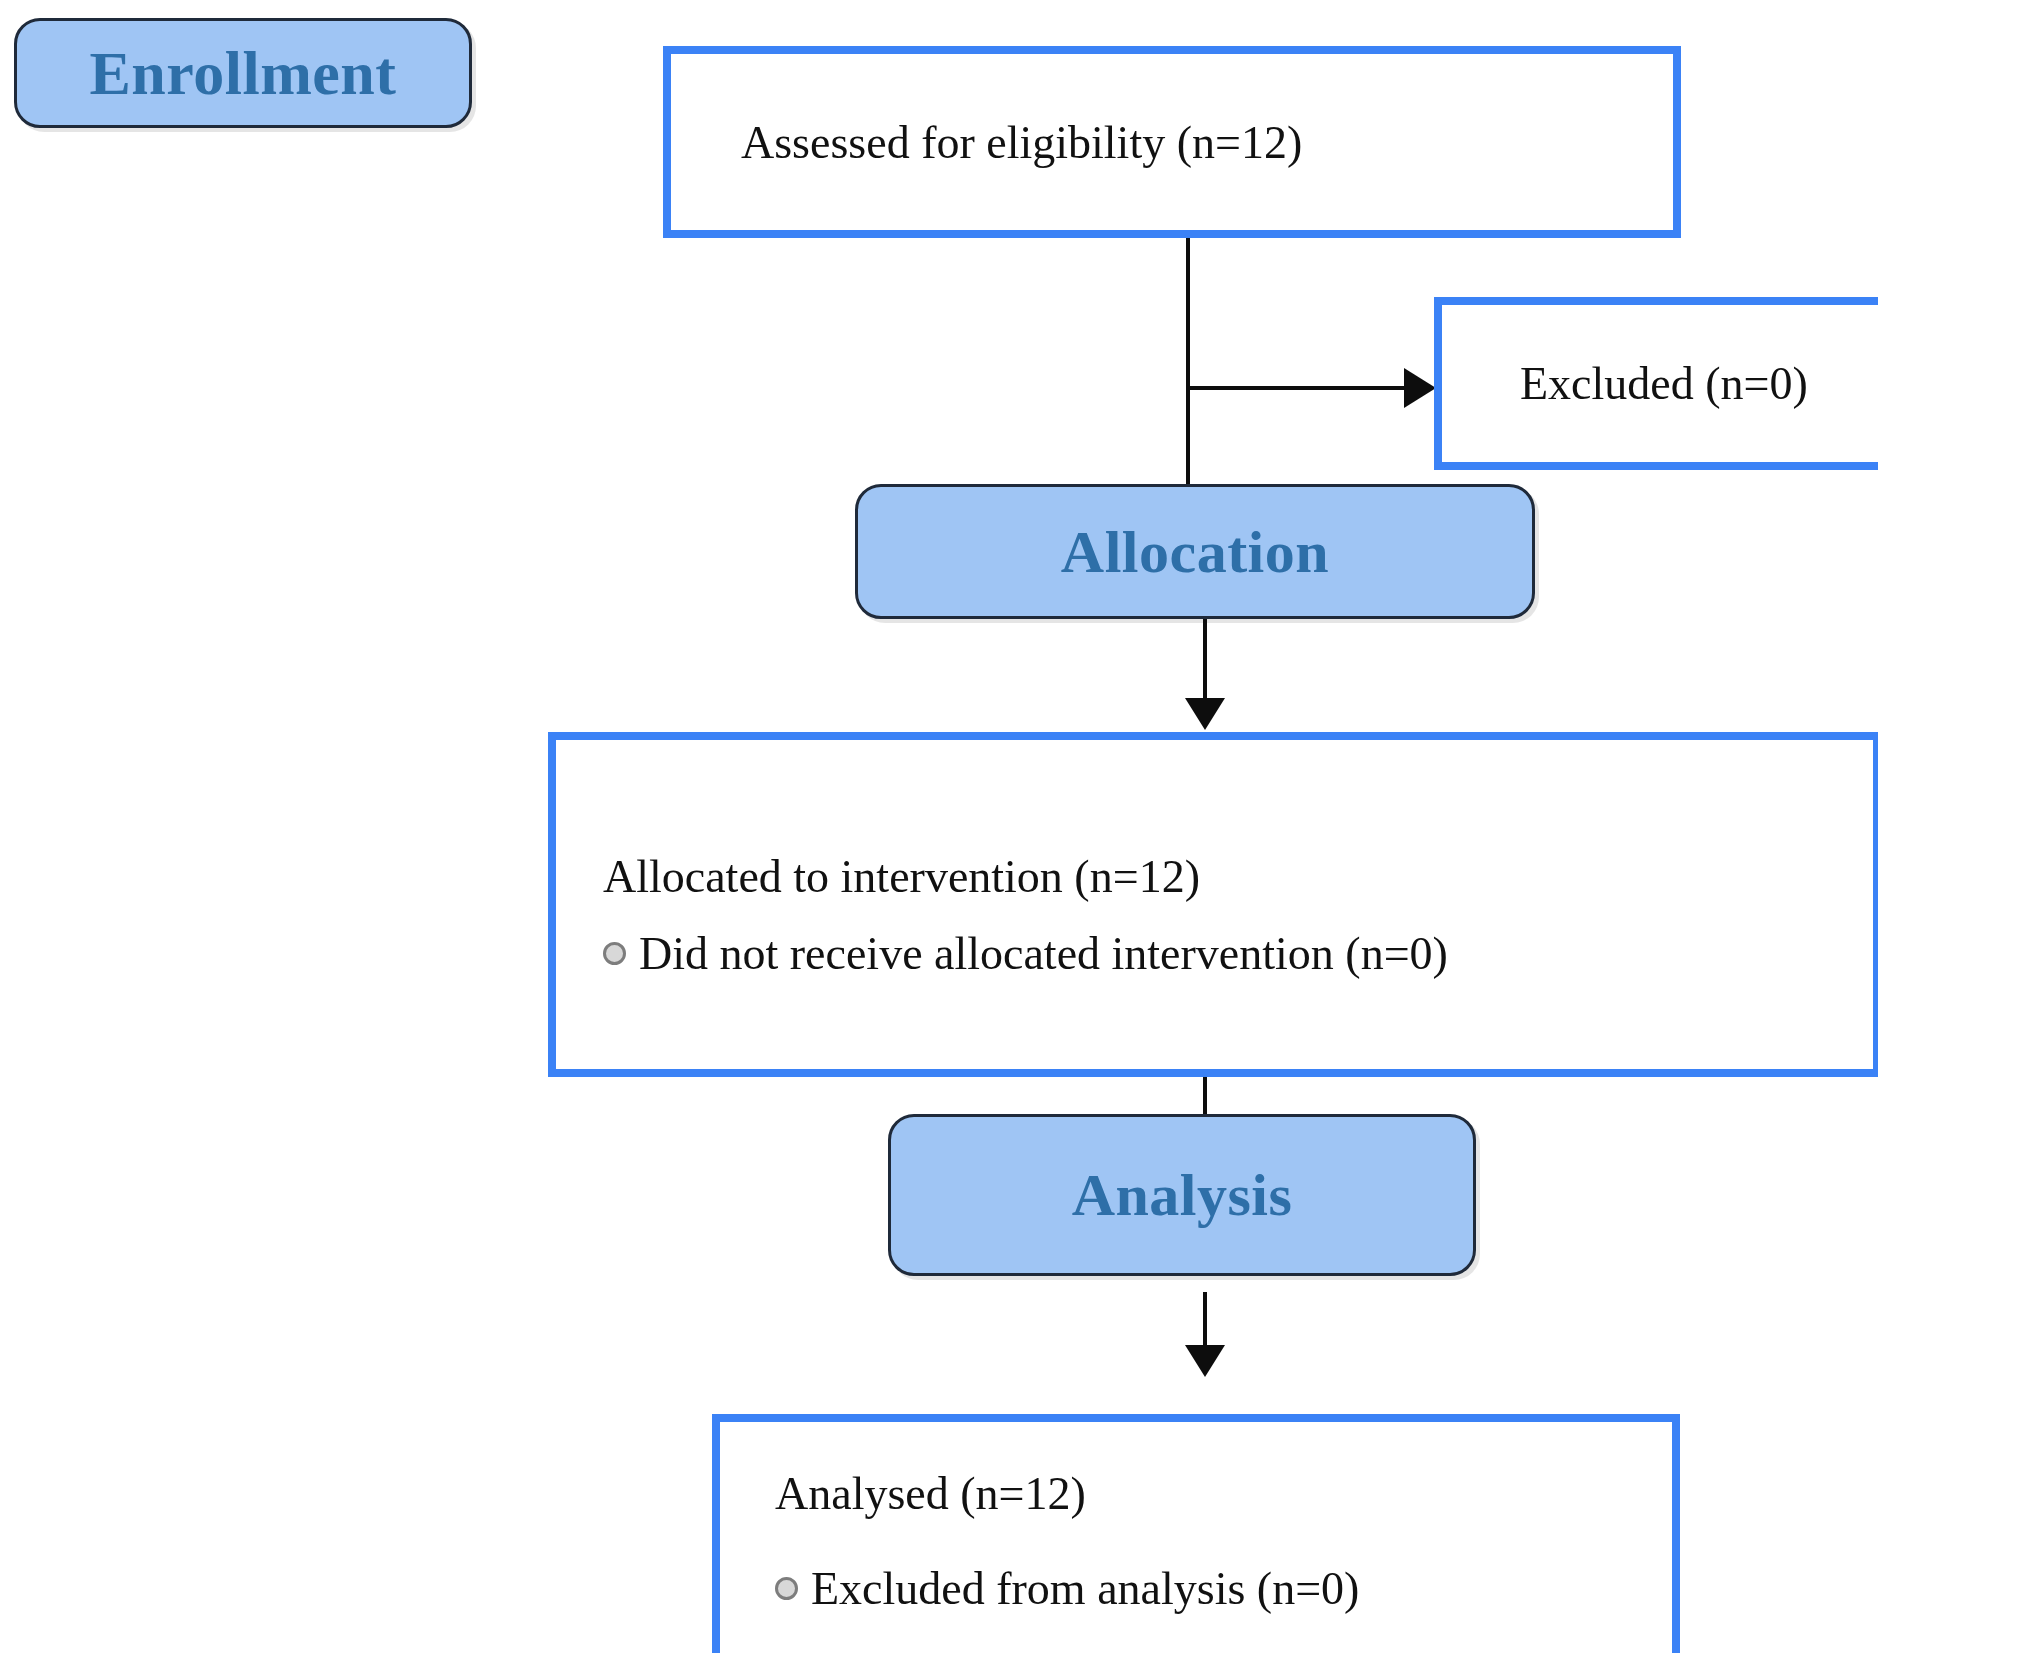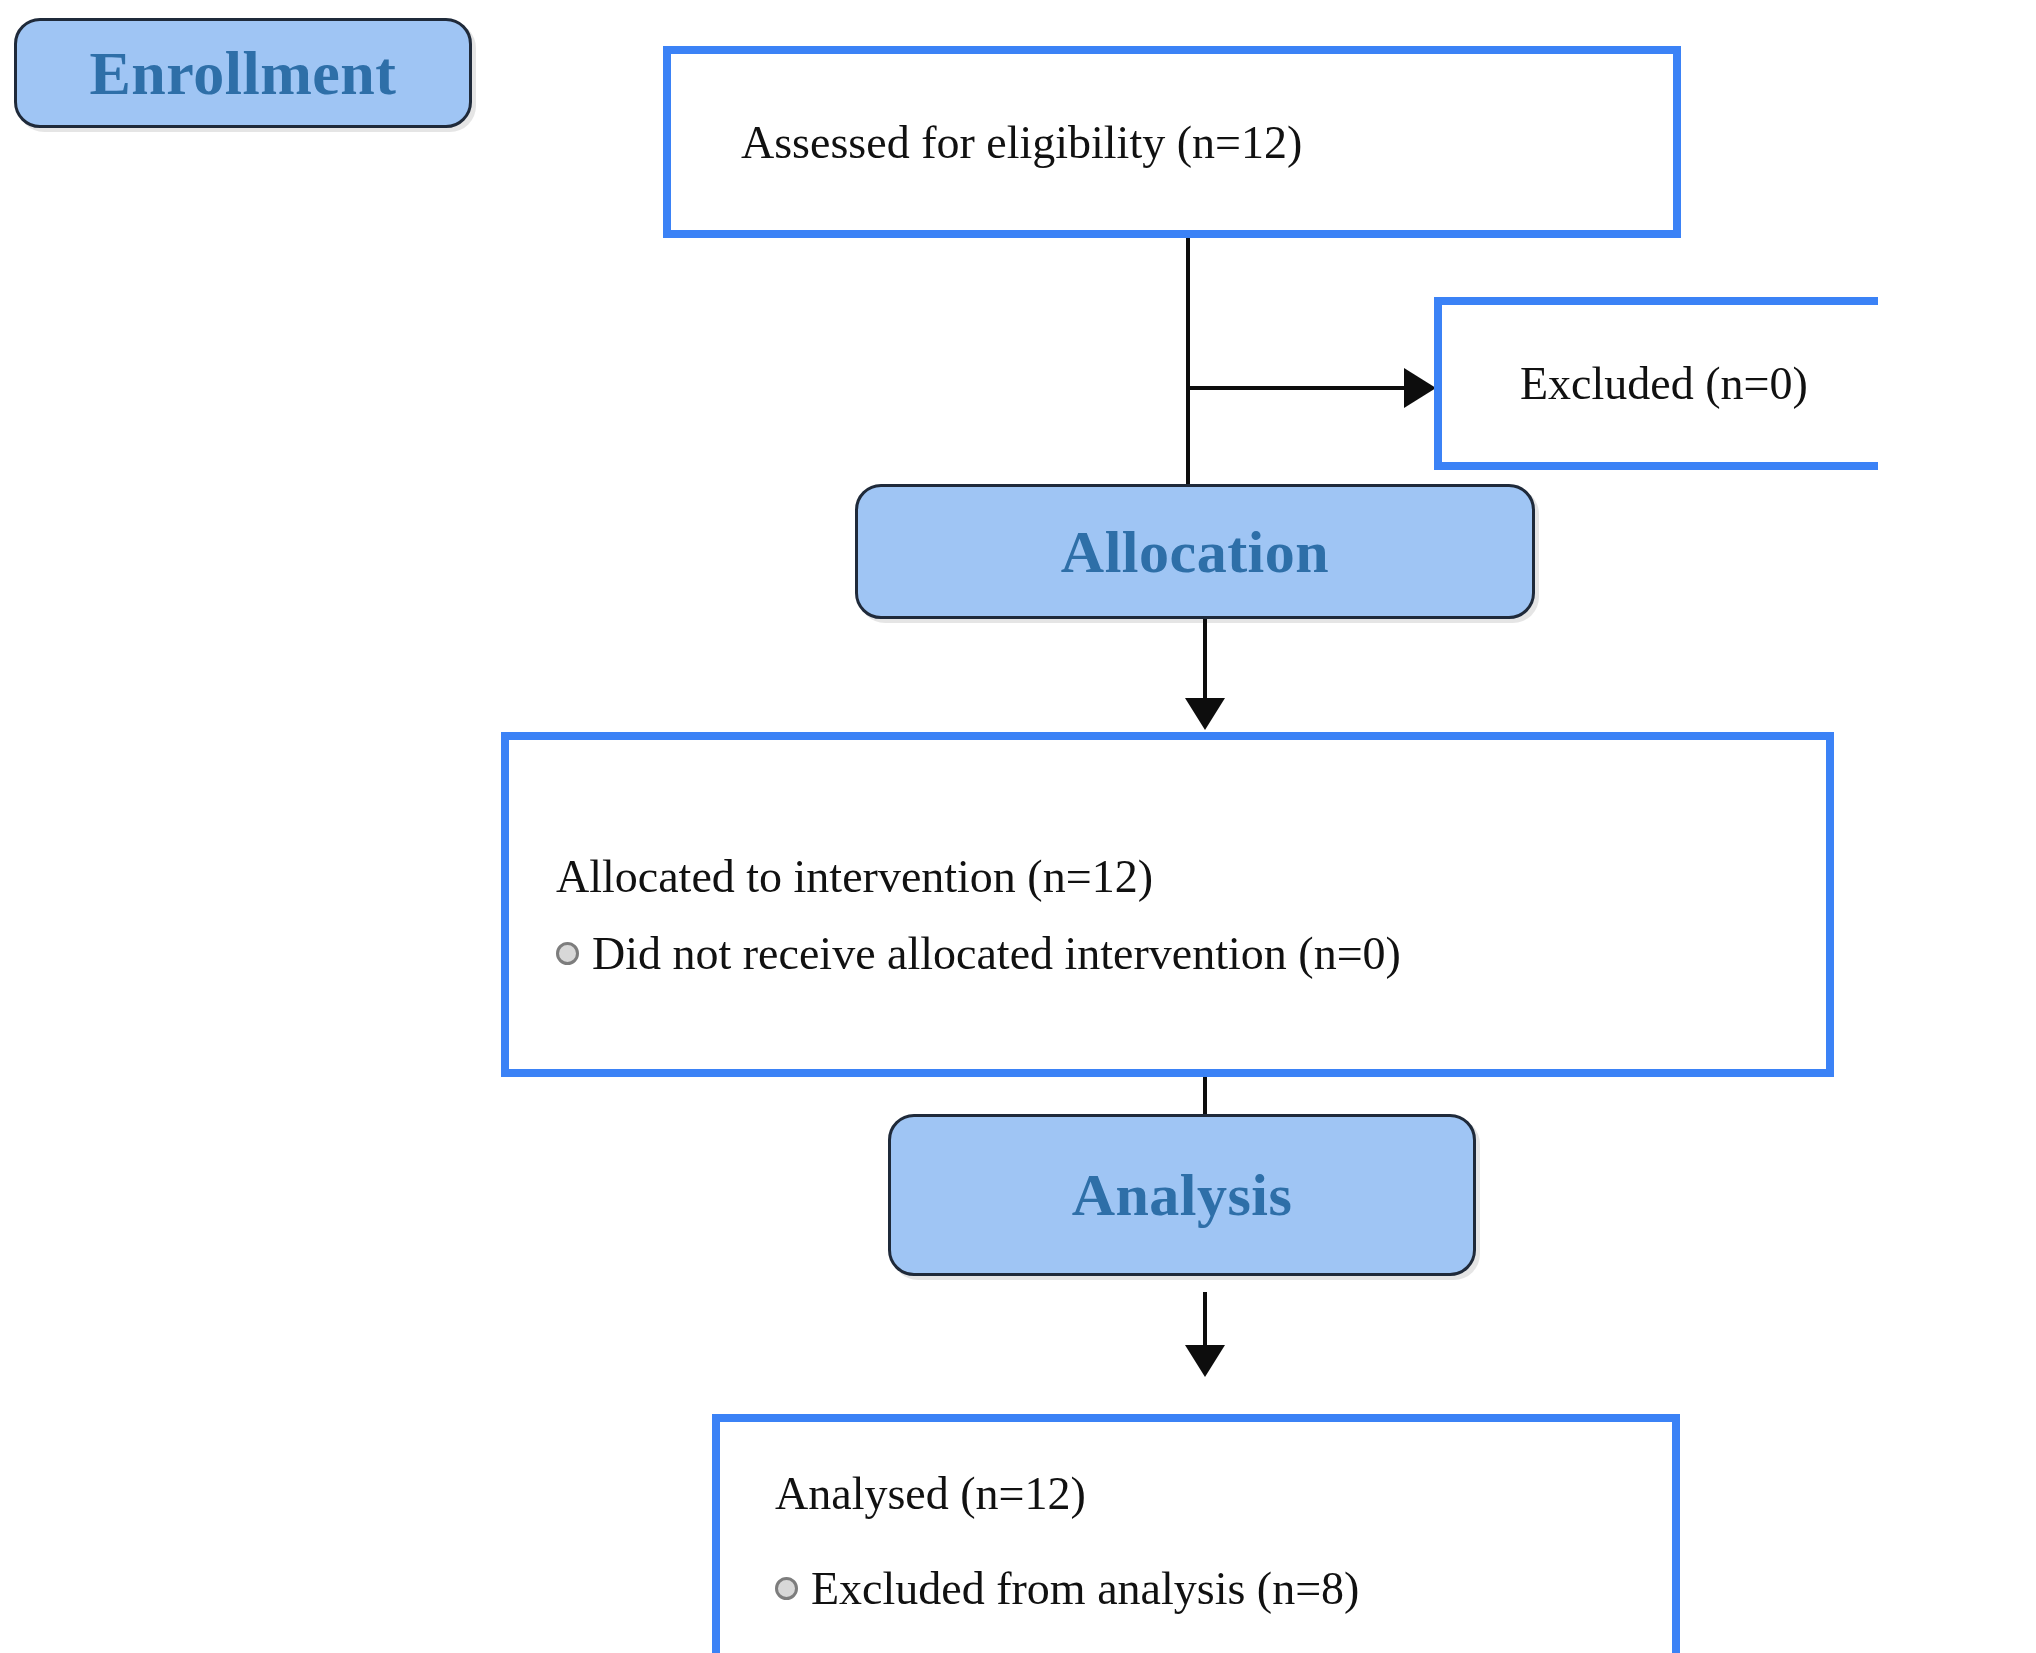--- a/index.html
+++ b/index.html
@@ -121,21 +121,21 @@
     </div>
   </div>
 
   <div class="stage-box" style="left:855px; top:484px; width:680px; height:135px;">
     <span class="stage-label" style="font-size:60px;">Allocation</span>
   </div>
 
   <div class="v-line" style="left:1203px; top:619px; width:4px; height:84px;"></div>
   <div class="arrow-down" style="left:1185px; top:698px;"></div>
 
-  <div class="flow-box" style="left:501px; top:732px; width:1333px; height:345px; padding-left:47px; padding-top:2px;">
+  <div class="flow-box" style="left:548px; top:732px; width:1333px; height:345px; padding-left:47px; padding-top:2px;">
     <div class="flow-line" style="font-size:46px; margin:18px 0 24px 0;">
       <span>Allocated to intervention (n=12)</span>
     </div>
     <div class="flow-line" style="font-size:46px; margin:0;">
       <span class="bullet-glyph"></span>
       <span>Did not receive allocated intervention (n=0)</span>
     </div>
   </div>
 
   <div class="v-line" style="left:1203px; top:1077px; width:4px; height:56px;"></div>
@@ -146,17 +146,17 @@
 
   <div class="v-line" style="left:1203px; top:1292px; width:4px; height:58px;"></div>
   <div class="arrow-down" style="left:1185px; top:1345px;"></div>
 
   <div class="flow-box" style="left:712px; top:1378px; width:968px; height:254px; padding-left:55px;margin-top:36px;">
     <div class="flow-line" style="font-size:46px; margin:0 0 42px 0;">
       <span>Analysed (n=12)</span>
     </div>
     <div class="flow-line" style="font-size:46px; margin:0;">
       <span class="bullet-glyph"></span>
-      <span>Excluded from analysis (n=8)</span>
+      <span>Excluded from analysis (n=0)</span>
     </div>
   </div>
 
 </div>
 
 </body></html>

